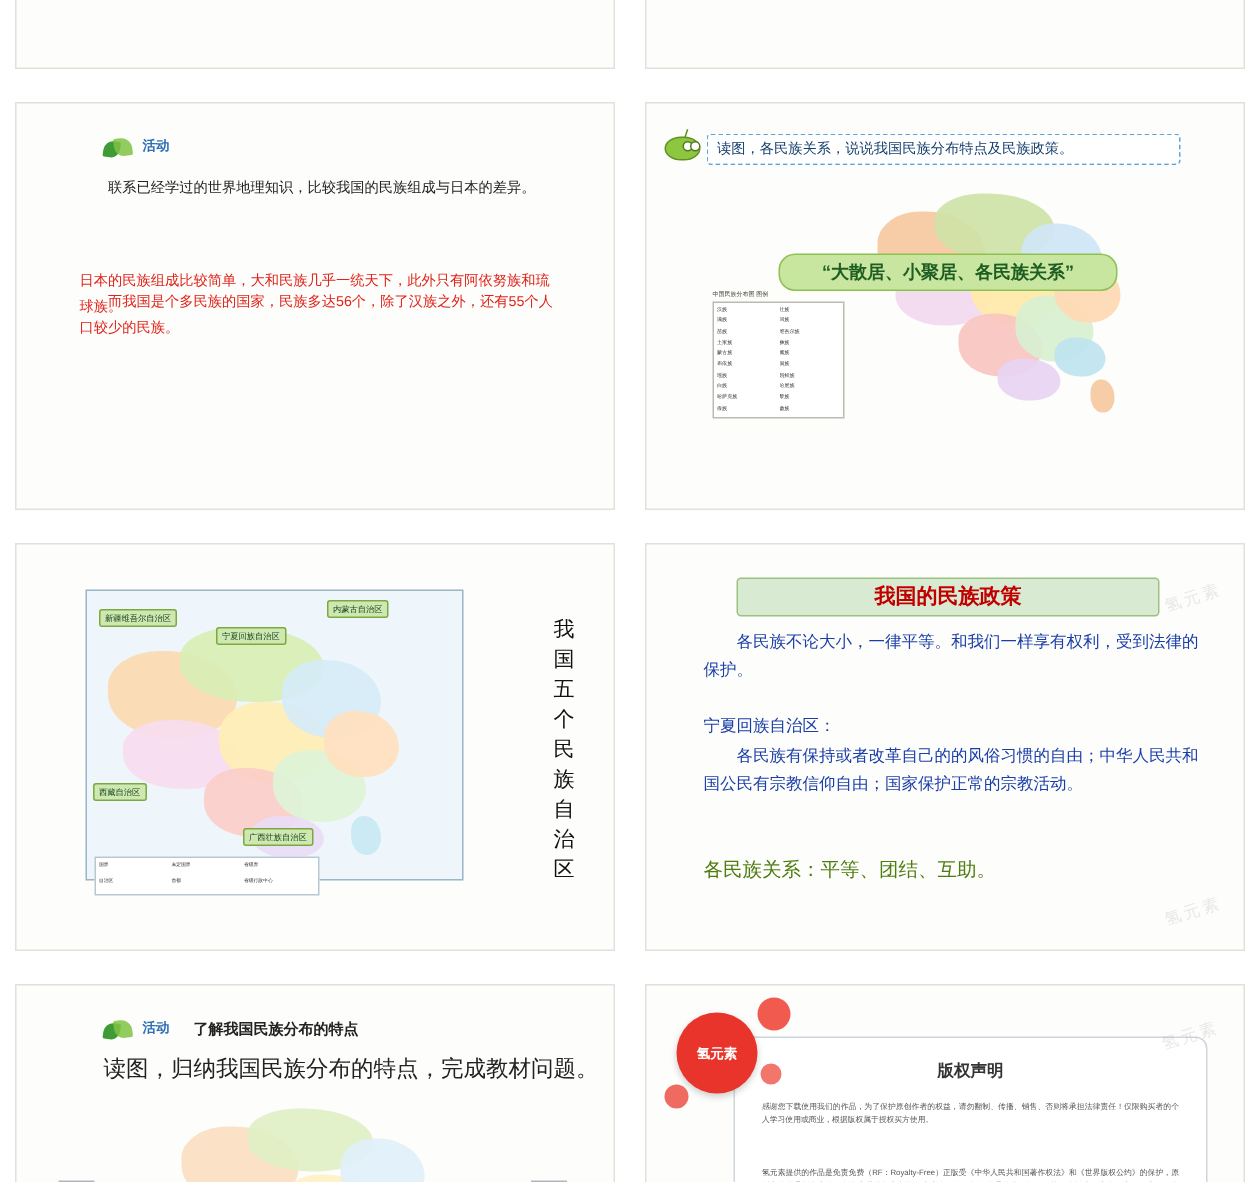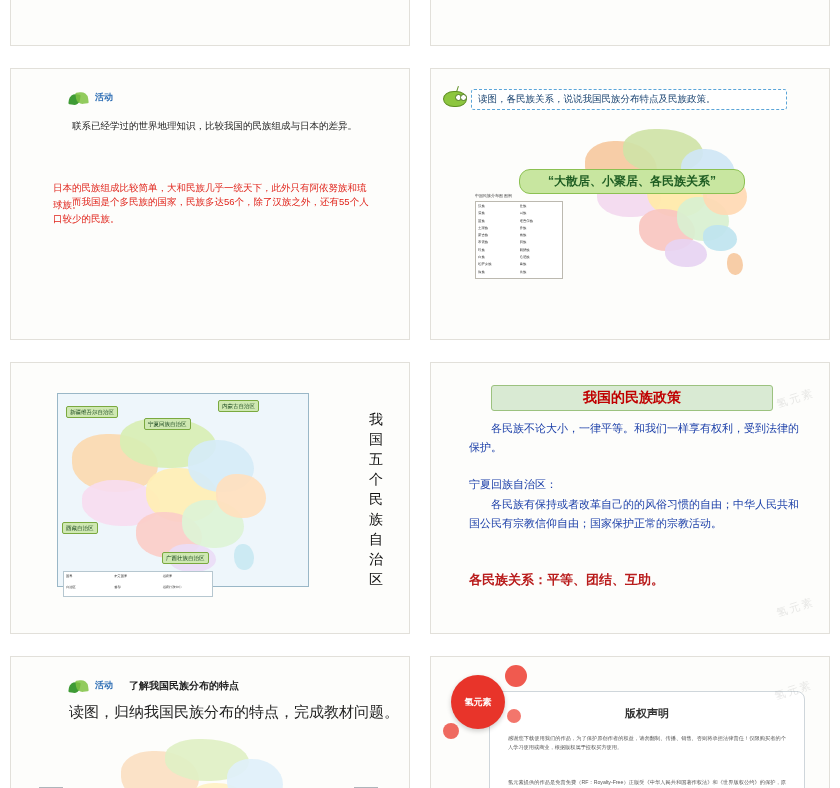--- a/index.html
+++ b/index.html
@@ -251,22 +251,22 @@
     line-height: 19px;
     color: #1a3ea8;
   }
   .s6-p1 { top: 56px; text-indent: 22px; }
   .s6-p2 { top: 112px; text-indent: 0; }
   .s6-p3 { top: 132px; text-indent: 22px; }
   .s6-foot {
     position: absolute;
     left: 38px; top: 208px;
     font-size: 13px;
-    font-weight: bold;
-    color: #b91c1c;
+    font-weight: normal;
+    color: #4d7c0f;
   }
   .watermark {
     position: absolute;
     color: rgba(120,120,120,.16);
     font-size: 11px;
     letter-spacing: 2px;
     transform: rotate(-18deg);
     pointer-events: none;
   }
 

